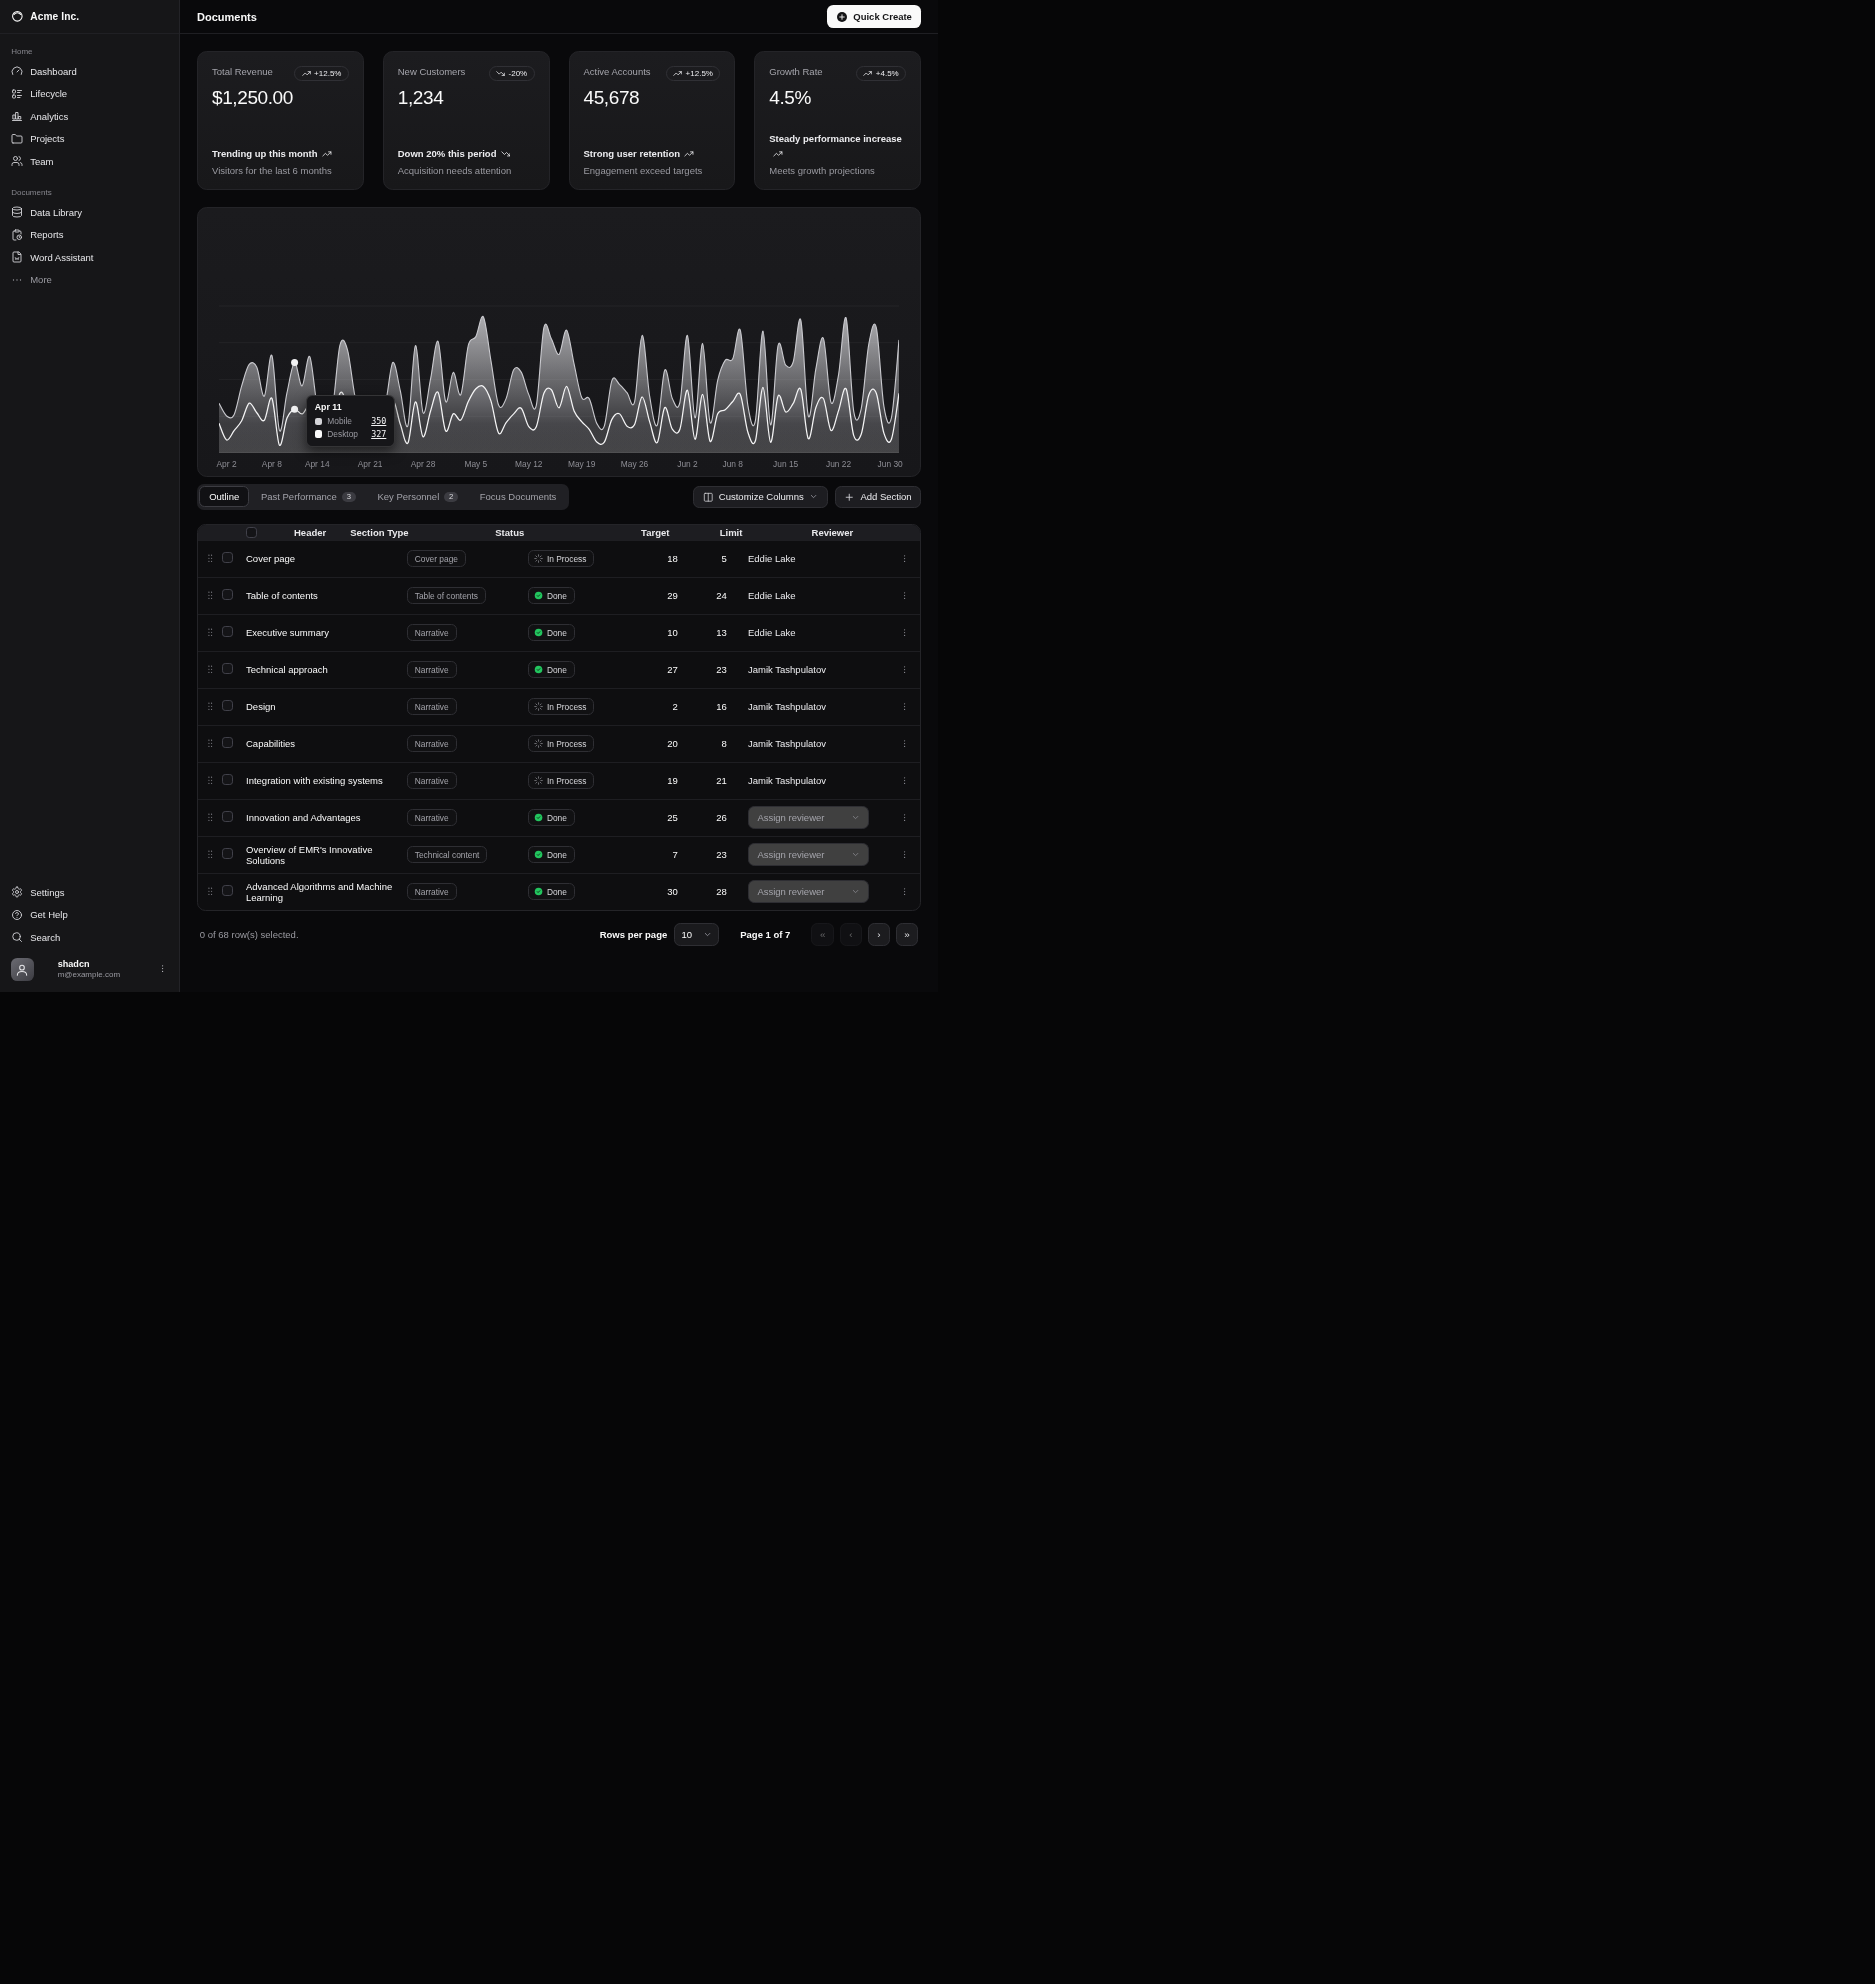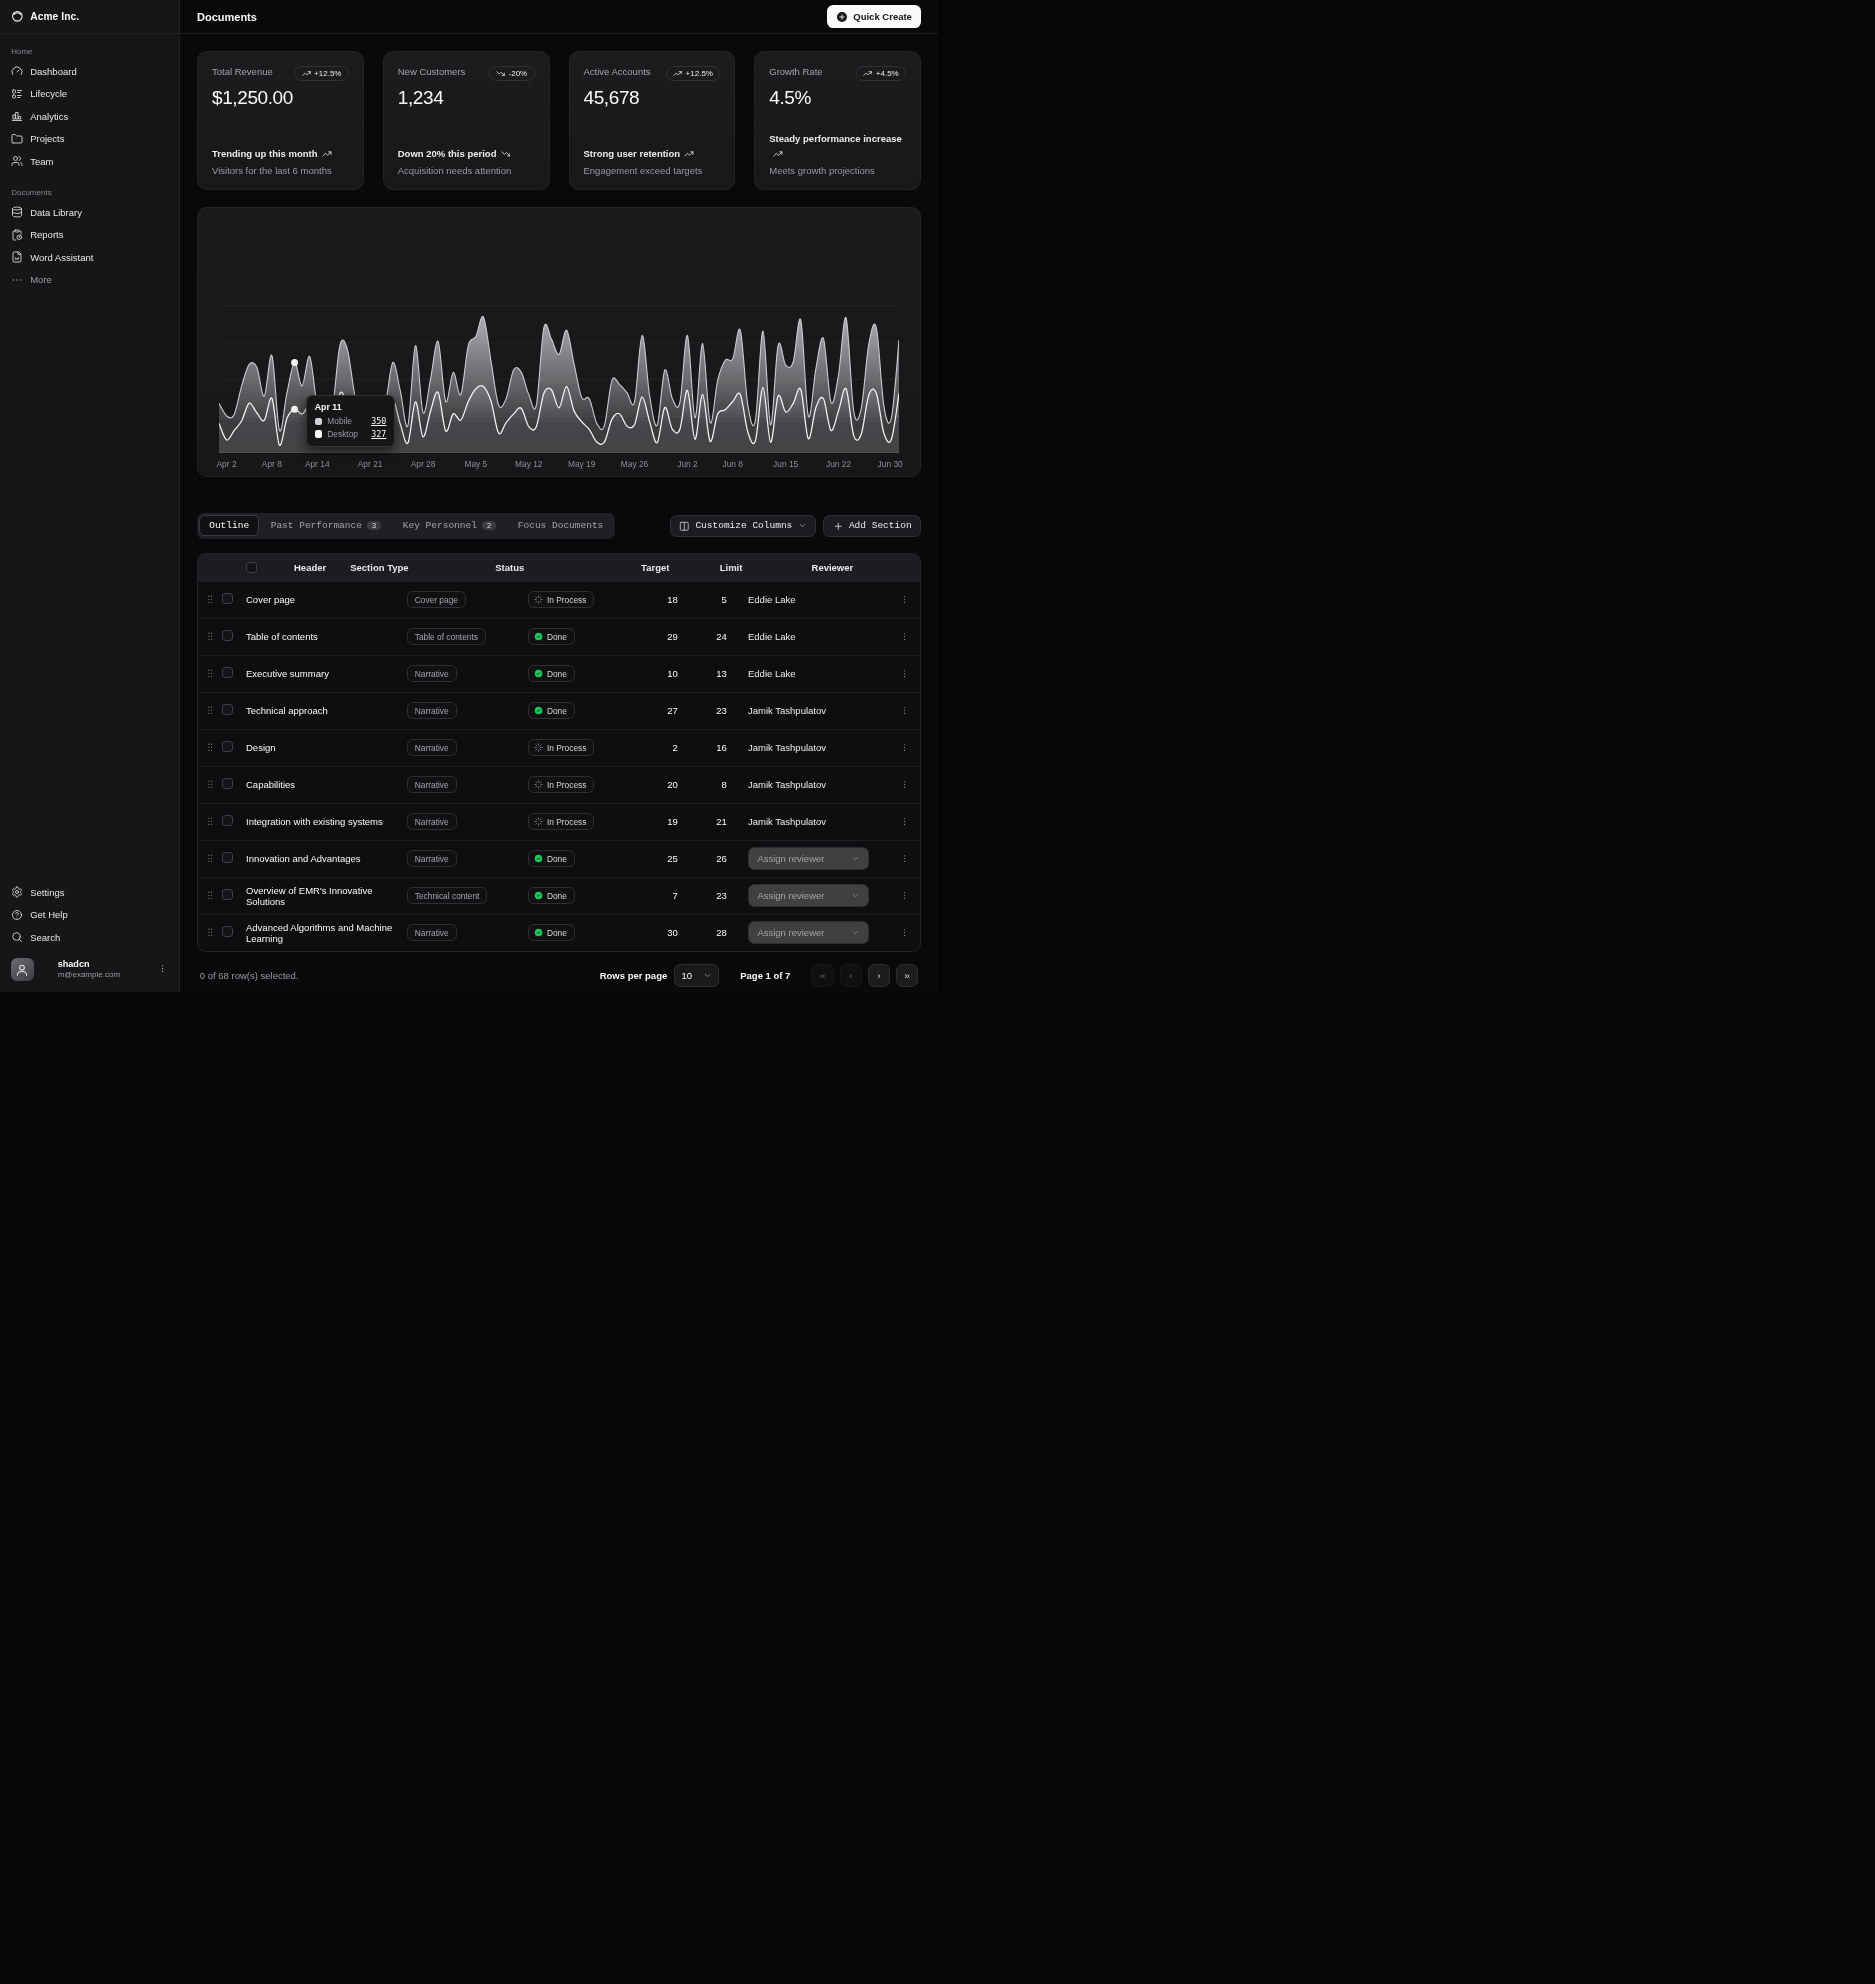--- a/index.html
+++ b/index.html
@@ -74,34 +74,34 @@
   .x-labels span { position:absolute; transform:translateX(-50%); font-size:8.4px; color:#8d8d94; white-space:nowrap; }
   .tooltip { position:absolute; width:89px; background:#161619; border:0.7px solid rgba(255,255,255,.13);
     border-radius:6.3px; padding:5.6px 7.7px 6.3px; box-shadow:0 4.2px 11.2px rgba(0,0,0,.55); z-index:3; }
   .tt-title { font-size:8.8px; font-weight:bold; margin-bottom:4.9px; }
   .tt-row { display:flex; align-items:center; gap:4.9px; margin-top:2.8px; }
   .tt-swatch { width:7.7px; height:7.7px; border-radius:2.1px; }
   .tt-label { color:#9a9aa1; font-size:8.4px; flex:1; }
   .tt-val { font-family:"DejaVu Sans Mono", monospace; font-size:8.4px; color:#f4f4f5;text-decoration:underline; }
 
   
-  .list-bar { margin-top:36px; display:flex; justify-content:space-between; align-items:center;font-family:Liberation Mono, monospace; }
+  .list-bar { margin-top:7px; display:flex; justify-content:space-between; align-items:center; }
   .tabs { display:flex; gap:1.4px; background:#202024; padding:2.1px; border-radius:7px; }
   .tab { display:flex; align-items:center; gap:4.9px; padding:4.2px 9.1px; border-radius:5.6px;
     color:#a2a2a9; font-size:9.5px; cursor:pointer; border:0.7px solid transparent; }
   .tab.active { background:#111114; border-color:#3c3c42; color:#fafafa; }
   .count { background:#3b3b41; color:#d9d9dd; font-size:7.7px; border-radius:702px; padding:0.7px 4.9px; }
   .bar-actions { display:flex; gap:7px; }
   .btn-outline { display:flex; align-items:center; gap:5.6px; background:#1d1d21; border:0.7px solid #2e2e33;
     color:#ececef; height:22.5px; padding:0 8.4px; border-radius:6.3px; font-size:9.5px; font-family:inherit; cursor:pointer; }
 
   
   .table { margin-top:14px; border:0.7px solid #242428; border-radius:8.4px; overflow:hidden; background:#0e0e10; }
   .trow { display:grid; grid-template-columns:24px 24px 1fr 121px 107px 46px 49px 18.3px 141px 31px; align-items:center; }
-  .thead { background:#1d1d21; height:27px; font-weight:bold; color:#e9e9ec; font-size:9.5px;gap:24px; }
+  .thead { background:#1d1d21; height:15px; font-weight:bold; color:#e9e9ec; font-size:9.5px;gap:24px; }
   .tbody-row { height:37px; border-top:0.7px solid #1e1e22; font-size:9.5px; }
   .cell-r { text-align:right; padding-right:2.8px; }
   .grip { color:#84848b; display:flex; justify-content:center; cursor:grab; }
   .checkbox { width:11.2px; height:11.2px; border:0.7px solid #41414a; border-radius:3.2px; background:#141417; cursor:pointer; }
   .badge { display:inline-flex; align-items:center; gap:4.2px; border:0.7px solid #2e2e33; border-radius:5.6px;
     padding:2.5px 7px; font-size:8.4px; color:#a4a4ab; background:rgba(255,255,255,.015); }
   .badge.status { color:#d6d6da; padding-left:4.9px; }
   .rowmenu { color:#8d8d94; display:flex; justify-content:center; cursor:pointer; }
   .assign { width:121px; justify-content:space-between; color:#a4a4ab; background:#404040; }
   .reviewer-name { color:#ececef; }

